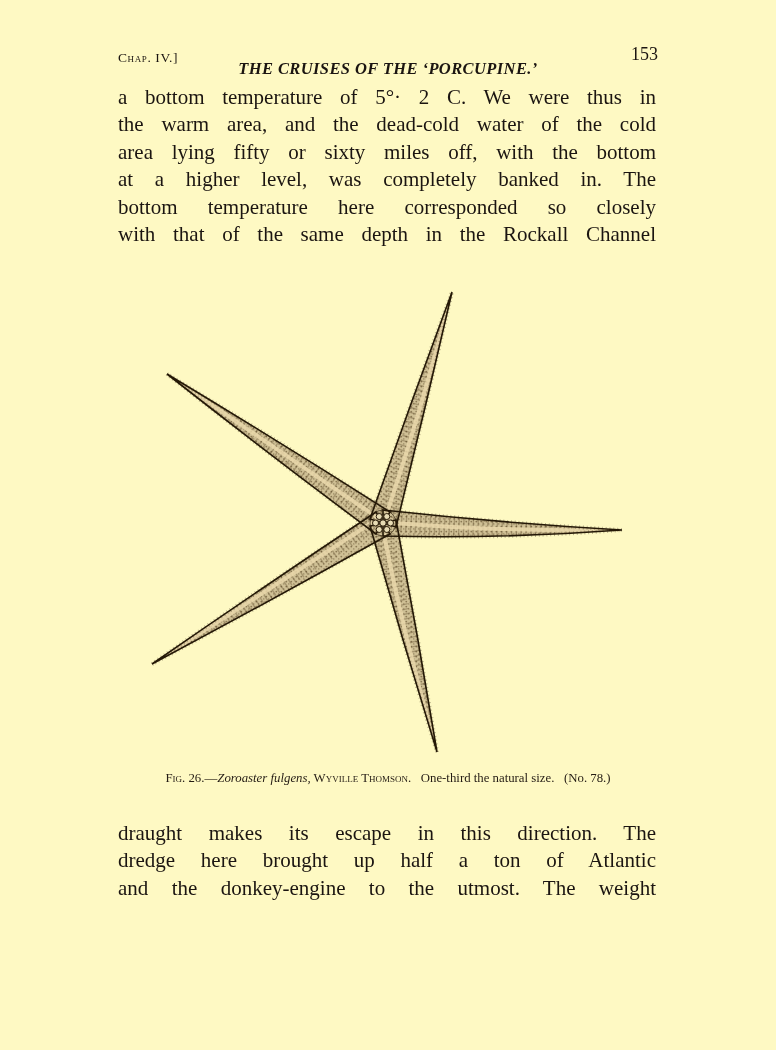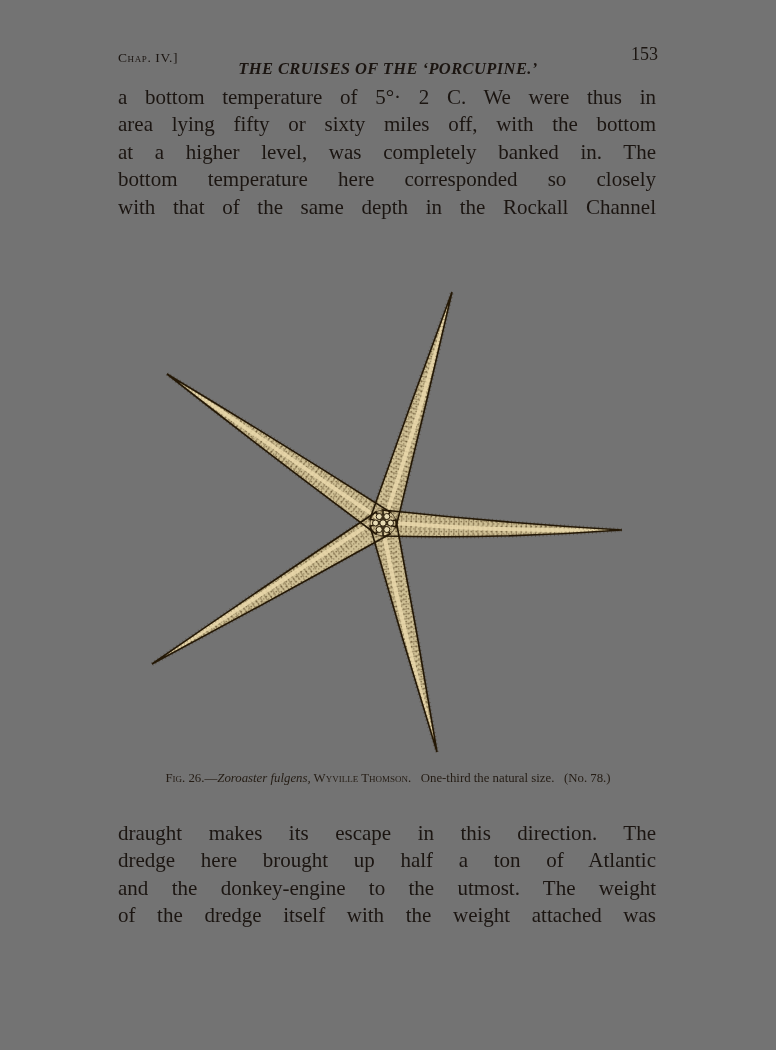--- a/index.html
+++ b/index.html
@@ -1,21 +1,21 @@
 <!DOCTYPE html>
 <html><head>
 <meta charset="utf-8">
 <style>
   html, body { margin: 0; padding: 0; background: #e8e8e8; }
   .page {
     position: relative;
     width: 776px;
     height: 1050px;
     margin: 0 auto;
-    background: #737373;
+    background: #fef9c3;
     font-family: "Liberation Serif", "DejaVu Serif", serif;
     color: #1b1511;
     overflow: hidden;
   }
   
   .chapter {
     position: absolute; left: 118px; top: 50px;
     font-size: 13.5px; font-variant: small-caps; letter-spacing: 0.6px;
   }
   .running-title {
@@ -56,20 +56,21 @@
 <body>
 
 <div class="page">
 
   <div class="chapter">Chap. IV.]</div>
   <div class="running-title">THE CRUISES OF THE ‘PORCUPINE.’</div>
   <div class="page-number">153</div>
 
   <div class="para para-1">
     <div class="line">a bottom temperature of 5°· 2 C.  We were thus in</div>
+    <div class="line">the warm area, and the dead-cold water of the cold</div>
     <div class="line">area lying fifty or sixty miles off, with the bottom</div>
     <div class="line">at a higher level, was completely banked in.  The</div>
     <div class="line">bottom temperature here corresponded so closely</div>
     <div class="line">with that of the same depth in the Rockall Channel</div>
   </div>
 
   <div class="figure-wrap">
     <svg viewBox="110 282 560 485" width="560" height="485" xmlns="http://www.w3.org/2000/svg">
       <defs>
         <pattern id="grain" width="5" height="5" patternUnits="userSpaceOnUse">
@@ -141,16 +142,15 @@
       </g>
     </svg>
   </div>
 
   <div class="caption"><span class="sc">Fig. 26.—</span><span class="it">Zoroaster fulgens,</span><span class="sc"> Wyville Thomson.</span><span>   One-third the natural size.</span><span>   (No. 78.)</span></div>
 
   <div class="para para-2">
     <div class="line">draught makes its escape in this direction.  The</div>
     <div class="line">dredge here brought up half a ton of Atlantic</div>
     <div class="line">and the donkey-engine to the utmost.  The weight</div>
-    <div class="line">of the dredge itself with the weight attached was</div>
   </div>
 
 </div>
 
 </body></html>

